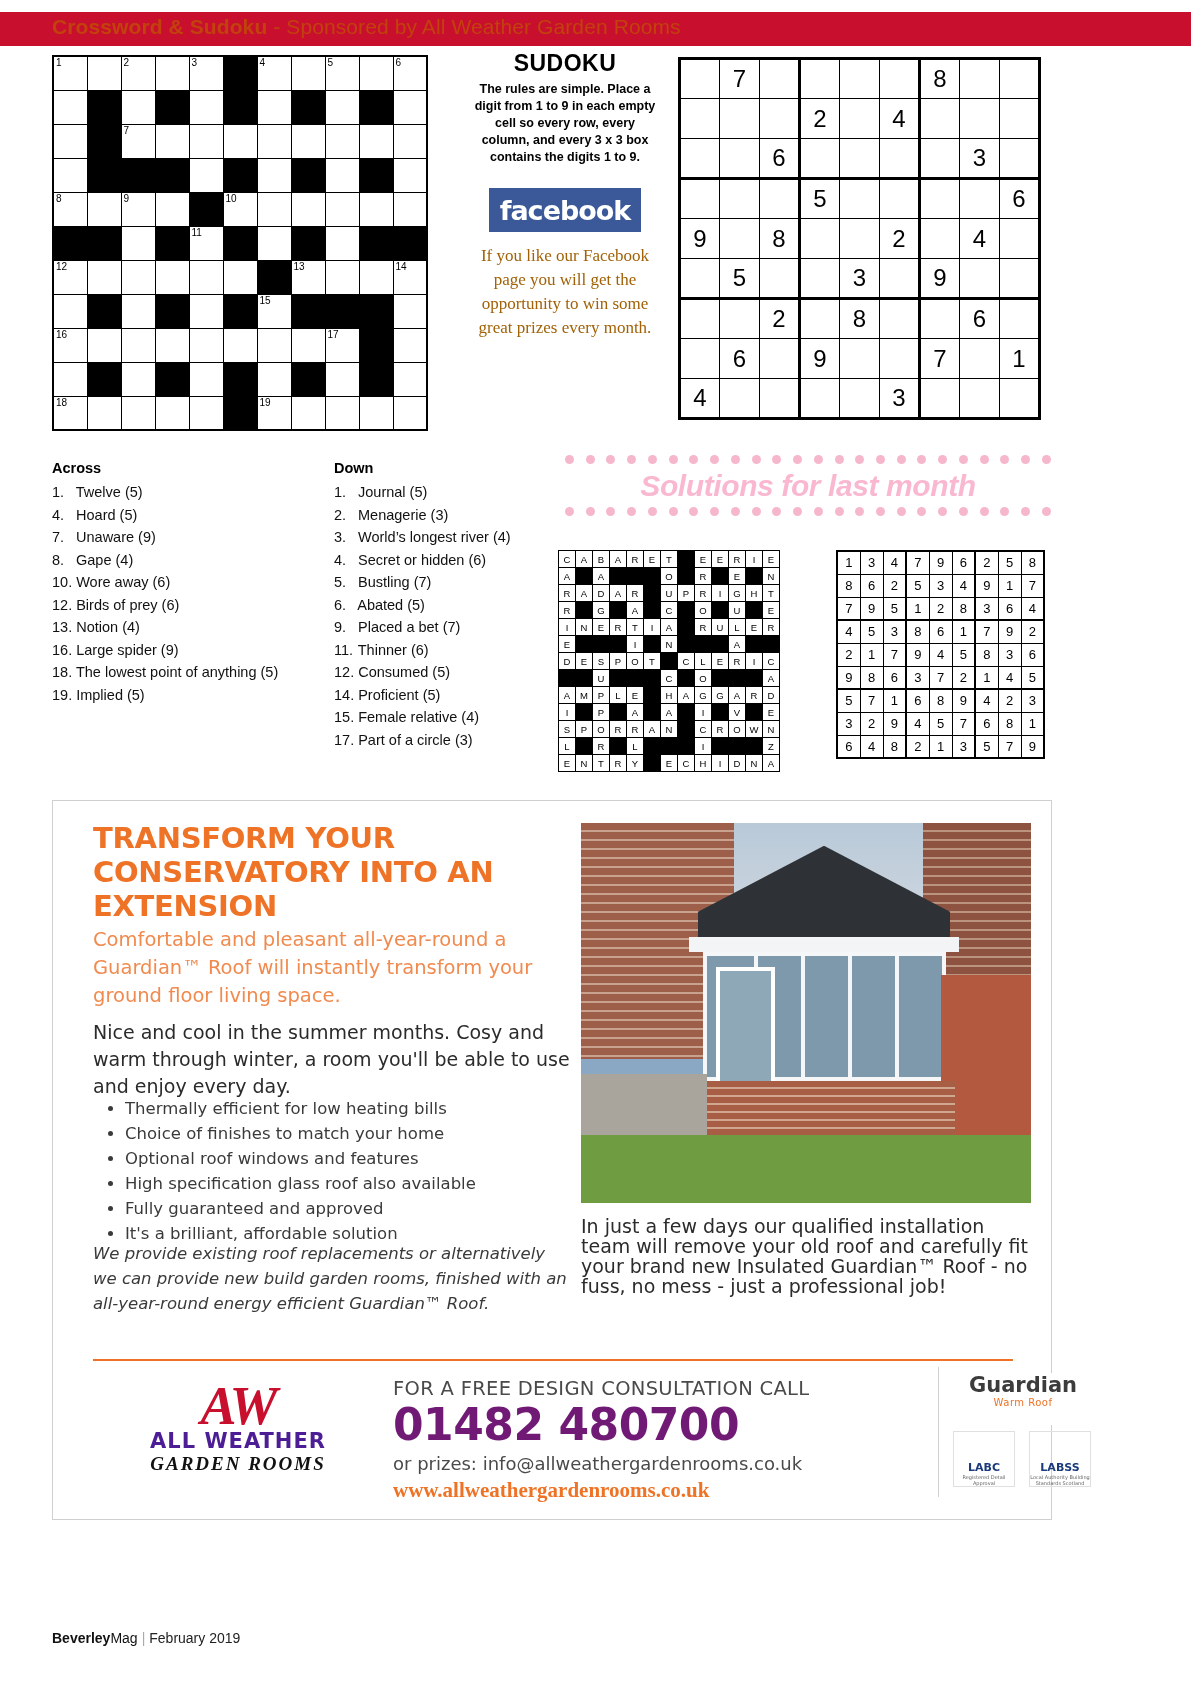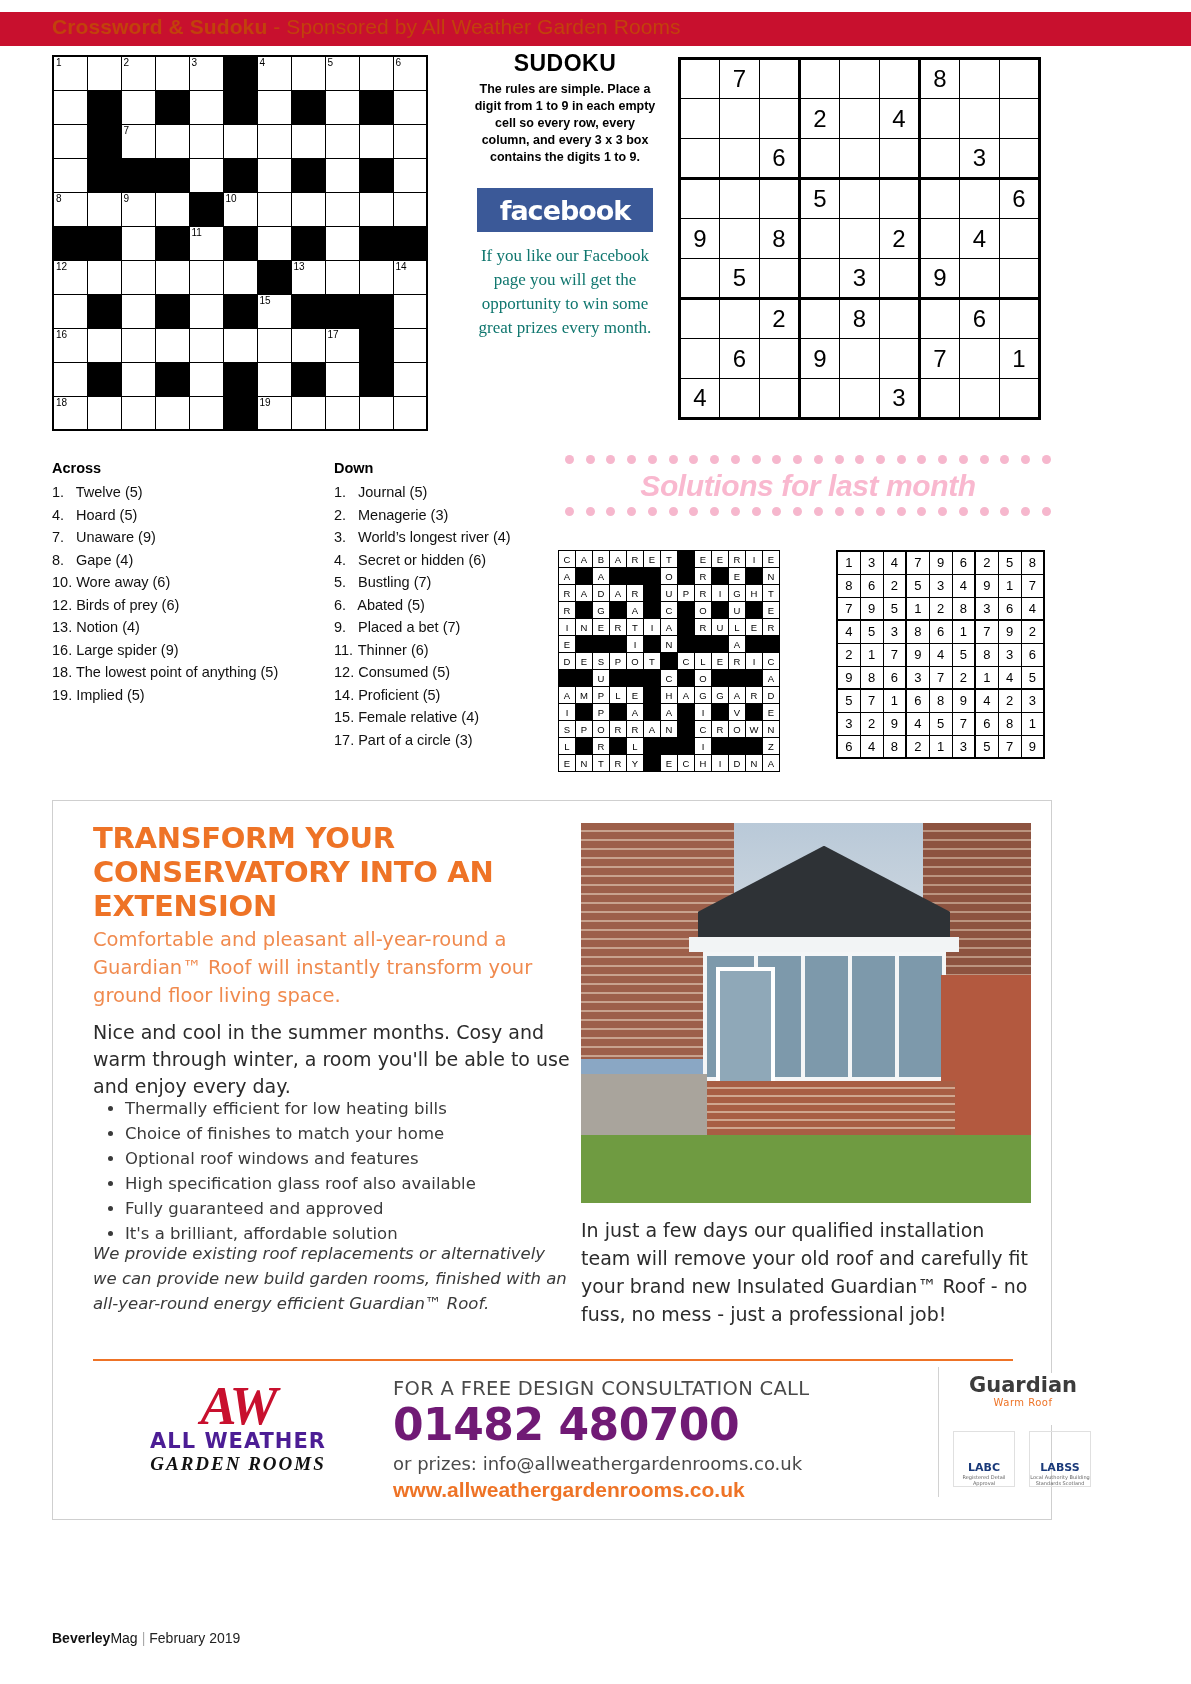--- a/index.html
+++ b/index.html
@@ -44,32 +44,32 @@
     font-family:"Liberation Sans", sans-serif;
   }
 
   
   #sudoku-block { position:absolute; left:470px; top:50px; width:190px; text-align:center; }
   #sudoku-heading { font-size:23px; font-weight:bold; letter-spacing:0.5px; margin:0 0 4px 0; }
   #sudoku-rules { font-size:12.5px; font-weight:bold; line-height:17px; margin:0; }
 
   #facebook-logo {
     margin:22px auto 0 auto;
-    width:176px; height:44px;
+    width:152px; height:44px;
     background:#3b5998;
     color:#ffffff;
     font-size:27px; font-weight:bold;
     letter-spacing:-1px;
     display:flex; align-items:center; justify-content:center;
     font-family:"DejaVu Sans", sans-serif;
   }
   #facebook-text {
     margin-top:12px;
     font-family:"Liberation Serif", serif;
-    font-size:17px; line-height:24px; color:#0f766e;
+    font-size:17px; line-height:24px; color:#a16207;
   }
 
   
   #sudoku-grid {
     position:absolute; left:678px; top:57px;
     border-collapse:collapse;
     border:3px solid #000;
   }
   #sudoku-grid td {
     width:40px; height:40px;
@@ -185,21 +185,21 @@
   .ph-mullion { position:absolute; top:0; width:4px; height:100%; background:#f4f6f7; }
   .ph-door { position:absolute; left:30%; top:38%; width:13%; height:32%; background:#8fa8b8; border:4px solid #ffffff; }
   .ph-brick { position:absolute; left:25%; top:68%; width:58%; height:16%; background:repeating-linear-gradient(#a85e44, #a85e44 6px, #cfa68f 6px, #cfa68f 8px); }
   .ph-grass { position:absolute; left:0; top:82%; width:100%; height:18%; background:#6f9b41; }
   .ph-path { position:absolute; left:0; top:66%; width:28%; height:22%; background:#a9a49c; }
   .ph-side { position:absolute; left:80%; top:40%; width:20%; height:44%; background:#b3593f; }
 
   #ad-photo-caption {
     position:absolute; left:528px; top:415px; width:455px;
     font-family:"DejaVu Sans", sans-serif;
-    font-size:19px; line-height:28px; color:#2b2b2b;
+    font-size:19px; line-height:20px; color:#2b2b2b;
   }
 
   
   #ad-footer {
     position:absolute; left:40px; top:558px; width:920px; height:140px;
     border-top:2px solid #ee7326;
   }
   #aw-logo {
     position:absolute; left:20px; top:18px; width:250px; text-align:center;
   }
@@ -221,21 +221,21 @@
     font-family:"DejaVu Sans", sans-serif; font-size:19.5px; color:#4a4a4a; letter-spacing:0.3px;
   }
   #ad-call .call-phone {
     font-family:"DejaVu Sans", sans-serif; font-size:44px; font-weight:bold;
     color:#701a75; line-height:50px; letter-spacing:-0.5px;
   }
   #ad-call .call-email {
     font-family:"DejaVu Sans", sans-serif; font-size:18px; color:#4a4a4a; margin-top:3px;
   }
   #ad-call .call-web {
-    font-family:Liberation Sans, sans-serif; font-size:21px; font-weight:bold;
+    font-family:Liberation Serif, serif; font-size:21px; font-weight:bold;
     color:#ee7326; margin-top:4px;
   }
   #ad-badges {
     position:absolute; left:845px; top:6px; width:180px; height:130px;
     border-left:1px solid #d2d2d2;
   }
   .badge-guardian {
     margin:6px 0 0 14px; width:140px; height:52px;
     background:#ffffff; text-align:center;
   }

